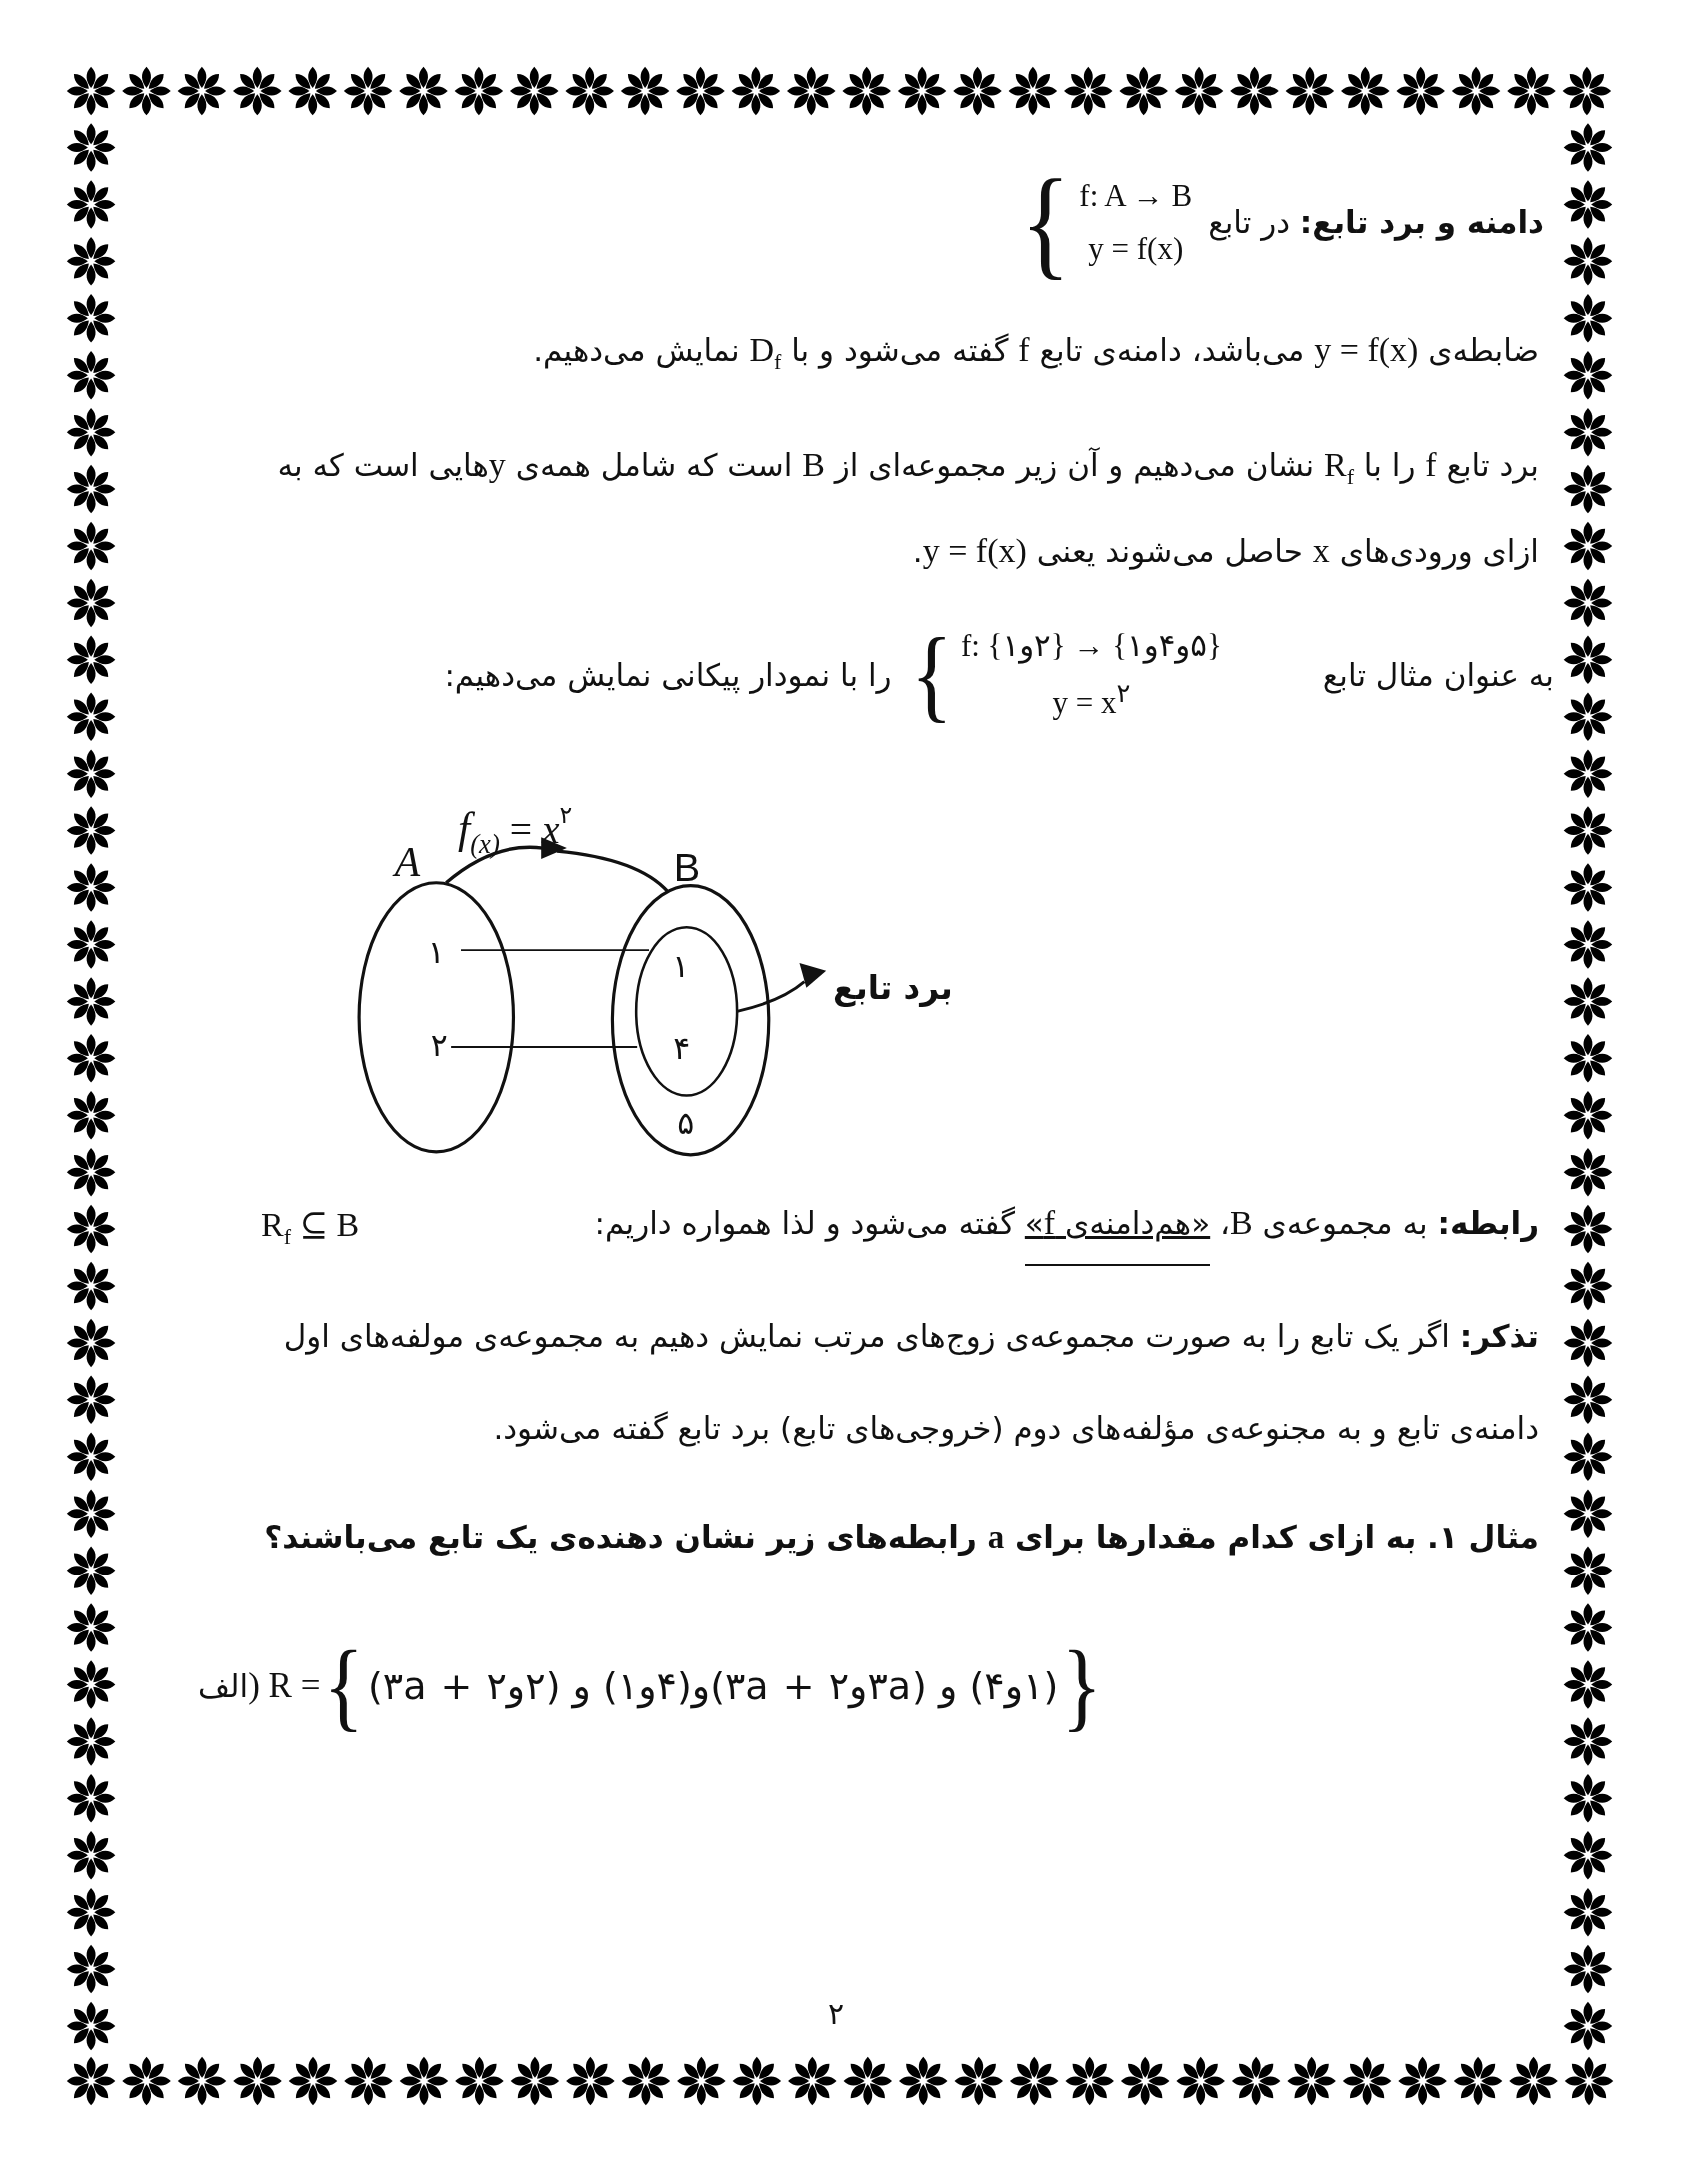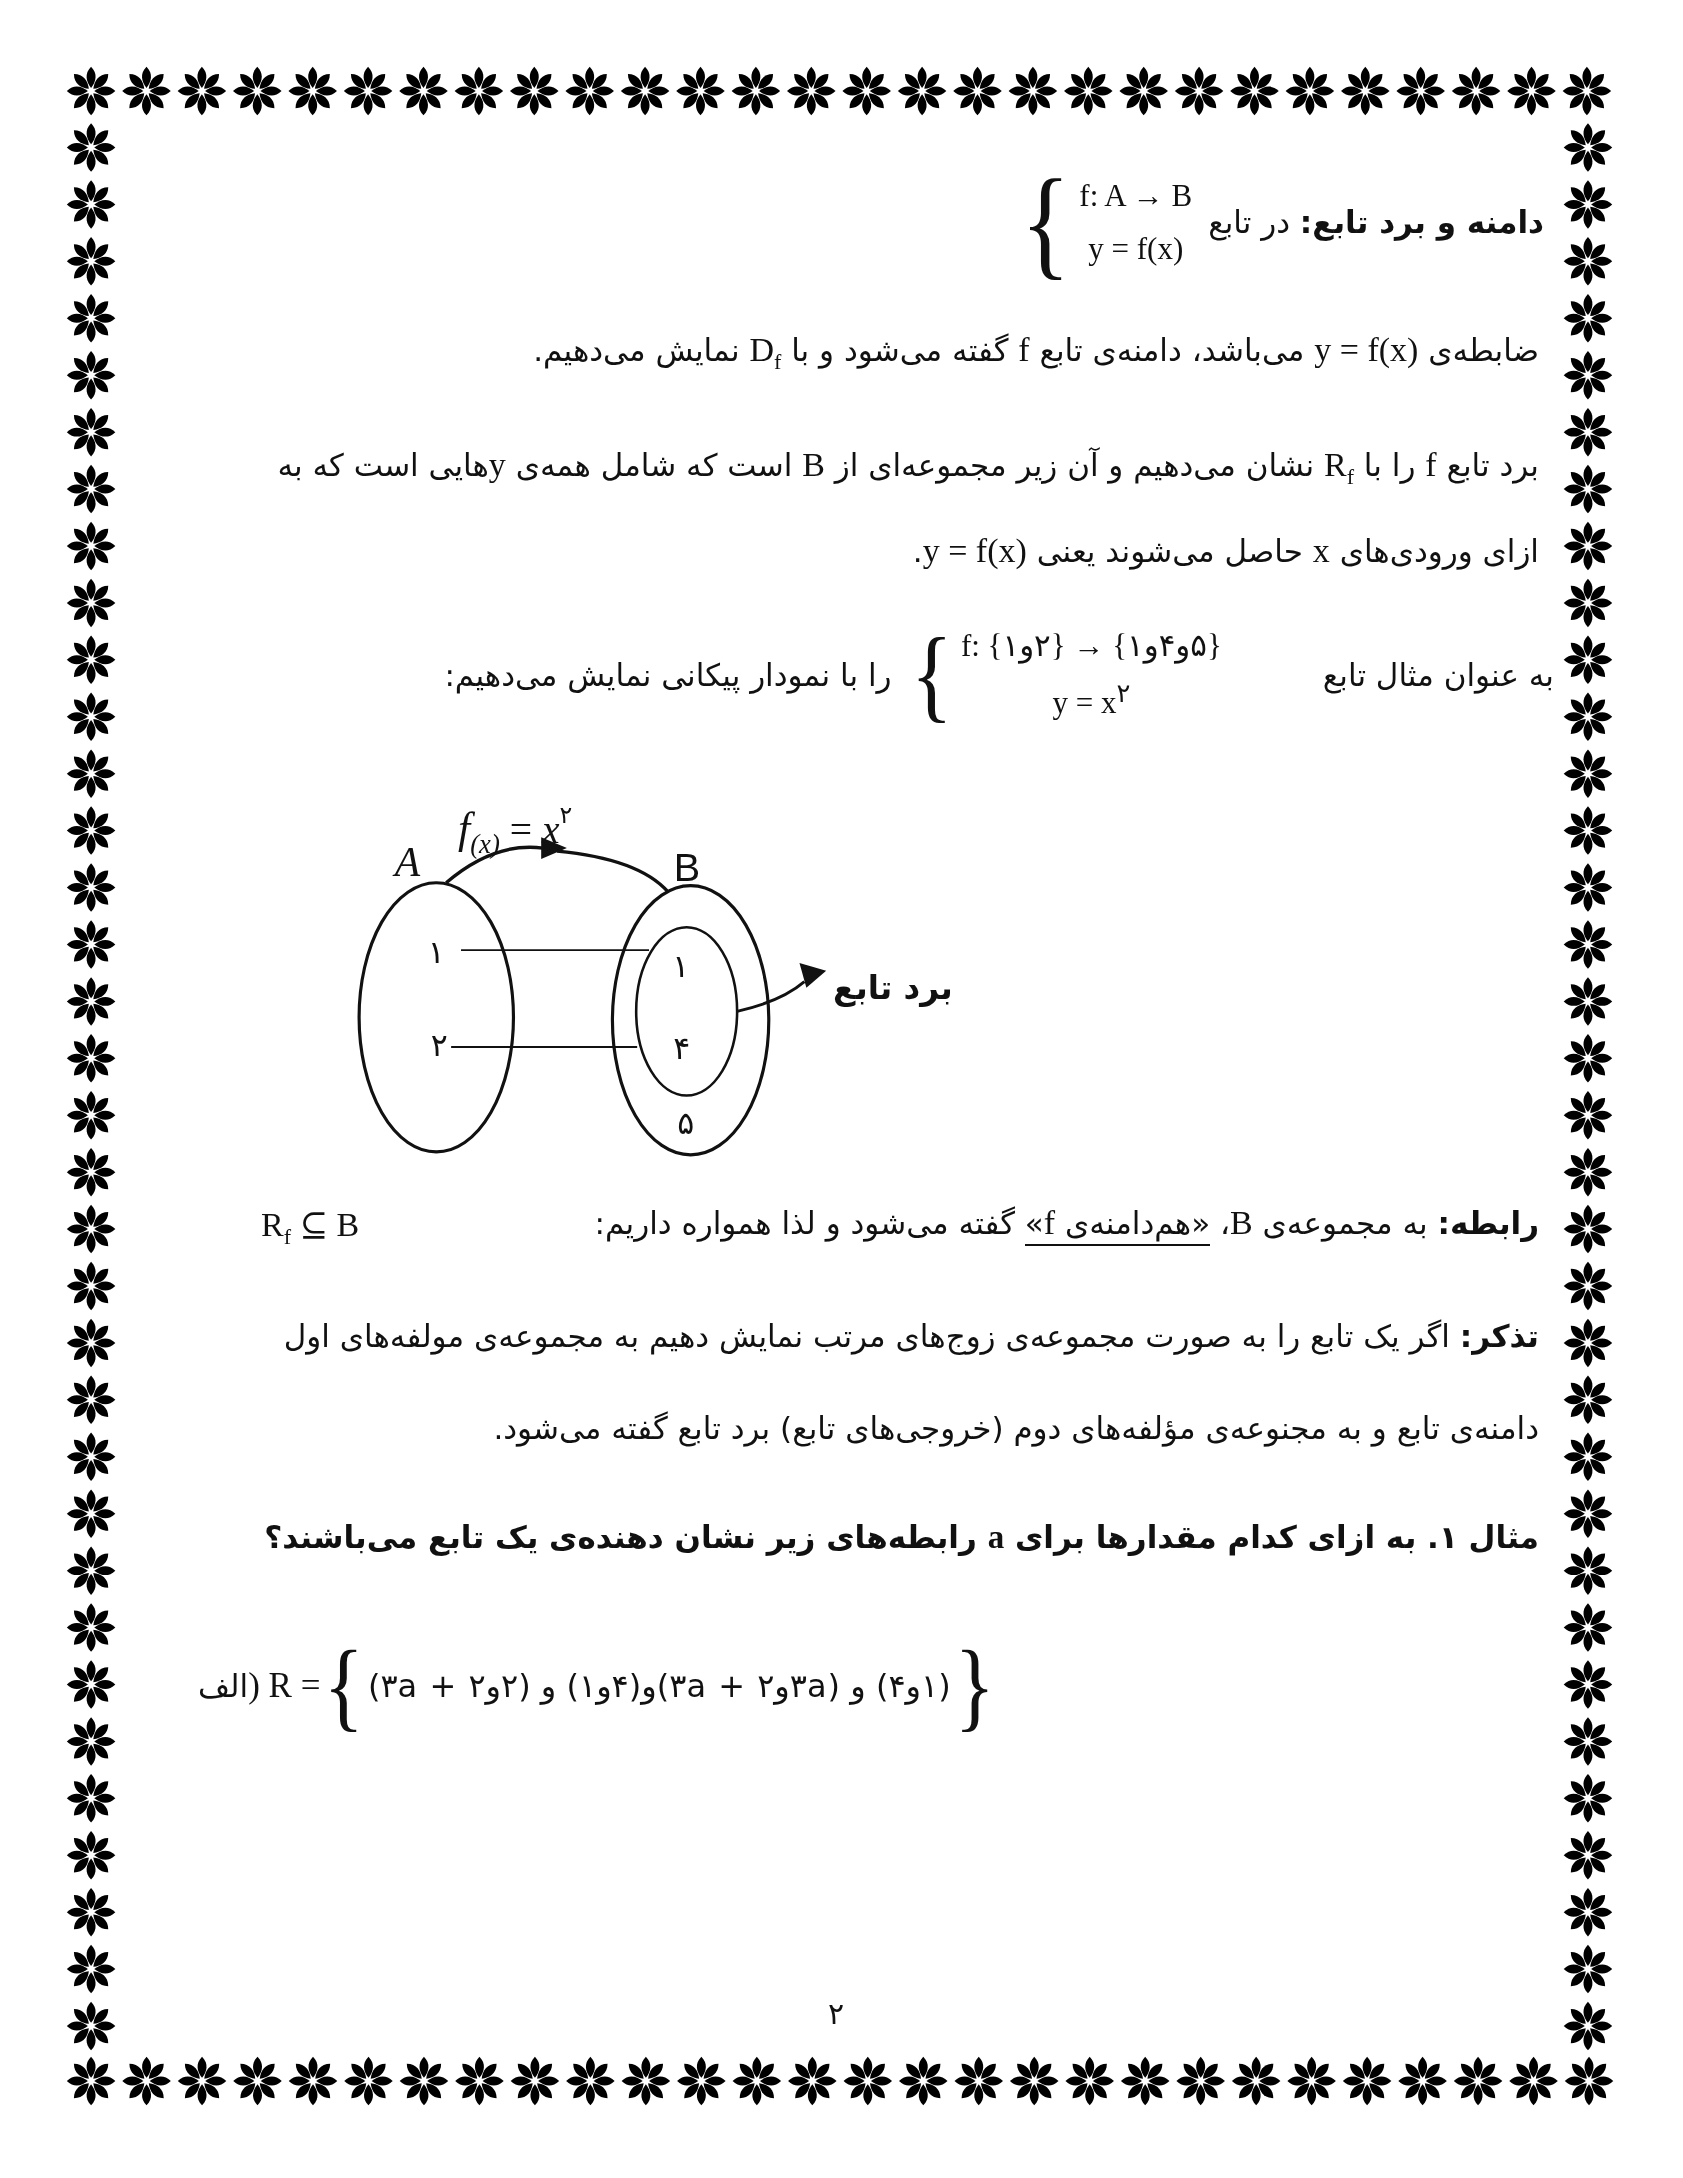--- a/index.html
+++ b/index.html
@@ -6,21 +6,21 @@
   .page{
     position:relative;width:1683px;height:2178px;background:#ffffff;
     font-family:"DejaVu Sans",sans-serif;color:#111;overflow:hidden;
     margin:0 auto;
   }
   svg text{fill:#111;}
   .line{position:absolute;direction:rtl;text-align:right;white-space:nowrap;font-size:31px;line-height:1.55;}
   .fa-b{font-weight:bold;}
   .math{font-family:"Liberation Serif","DejaVu Serif","DejaVu Sans",serif;font-size:34px;direction:ltr;unicode-bidi:embed;}
   .math sub{font-size:22px;}
-  .underlined{border-bottom:2.5px solid #111;padding-bottom:3px;}
+  .underlined{border-bottom:2.5px solid #111;padding-bottom:23px;text-decoration:underline;}
   
   .sys{display:inline-flex;direction:ltr;align-items:center;vertical-align:middle;margin:0 10px;}
   .brace{font-family:"Liberation Serif","DejaVu Serif",serif;font-weight:300;line-height:1;transform:scaleX(.85);}
   .sys-rows{display:flex;flex-direction:column;align-items:center;gap:4px;margin-left:4px;}
   .sys-row{font-family:"Liberation Serif","DejaVu Serif","DejaVu Sans",serif;font-size:31px;direction:ltr;}
   .vis-ltr{unicode-bidi:bidi-override;direction:ltr;}
   .p1-line{top:161px;right:139px;display:flex;flex-direction:row;direction:rtl;align-items:center;gap:6px;}
   .p1-line .brace{font-size:123px;}
   .p4-line{top:622px;right:129px;display:flex;flex-direction:row;direction:rtl;align-items:center;gap:6px;}
   .p4-line .brace{font-size:103px;}
@@ -30,21 +30,21 @@
   .p3b-line{top:525px;right:144px;}
   .p5-line{top:1197px;right:144px;left:134px;}
   .p5-formula{position:absolute;left:127px;top:2px;direction:ltr;}
   .p6a-line{top:1312px;right:144px;}
   .p6b-line{top:1404px;right:144px;}
   .p7-line{top:1512px;right:144px;font-weight:bold;}
   .p7-line .math{font-weight:bold;font-size:33px;}
   .p8-line{position:absolute;left:198px;top:1636px;display:flex;direction:ltr;align-items:center;gap:0;white-space:nowrap;}
   .p8-line .fa-label{font-size:31px;direction:rtl;}
   .p8-line .brace{font-size:99px;}
-  .p8-pairs{font-size:32px;font-family:"DejaVu Sans",sans-serif;letter-spacing:1px;}
+  .p8-pairs{font-size:38px;font-family:"DejaVu Sans",sans-serif;letter-spacing:1px;}
   .p8-lhs{font-family:"Liberation Serif","DejaVu Serif",serif;font-size:35px;}
   .page-number{position:absolute;top:1996px;left:828px;font-size:30px;direction:rtl;}
   .border-svg,.diagram-svg{position:absolute;}
   .border-svg{left:0;top:0;}
   .diagram-svg{left:248px;top:762px;}
 </style>
 </head>
 <body>
 
 <div class="page">

